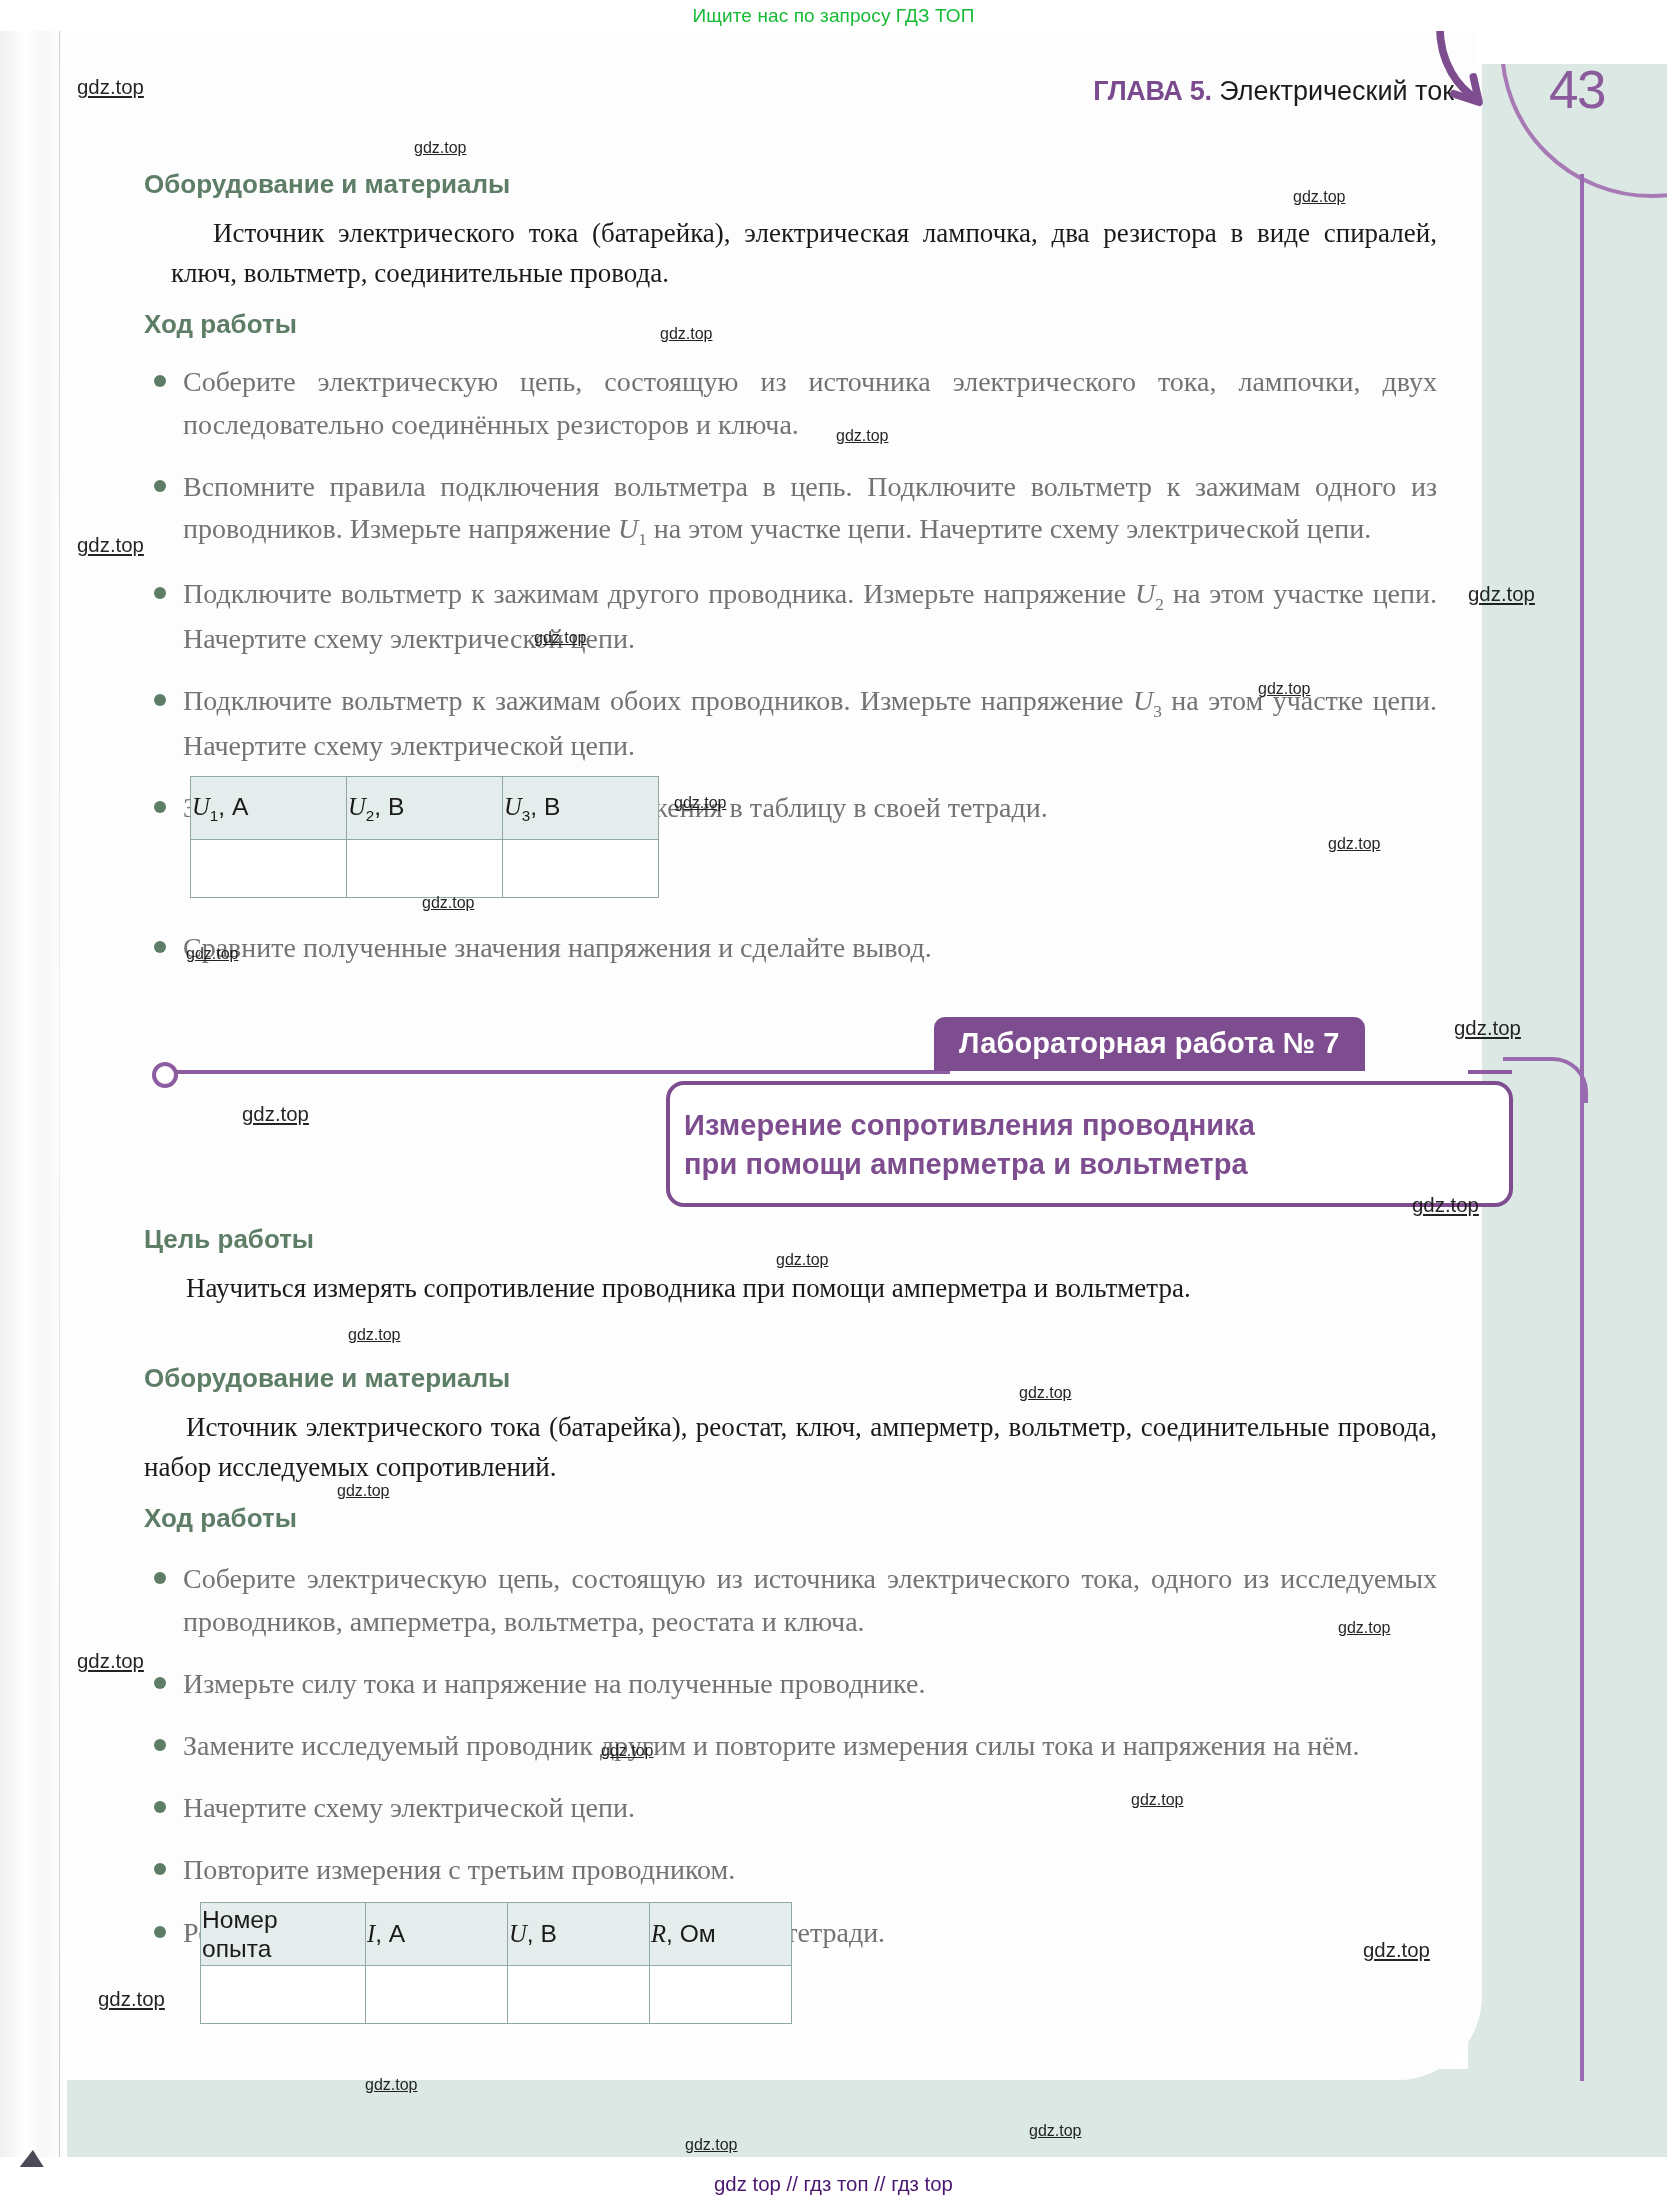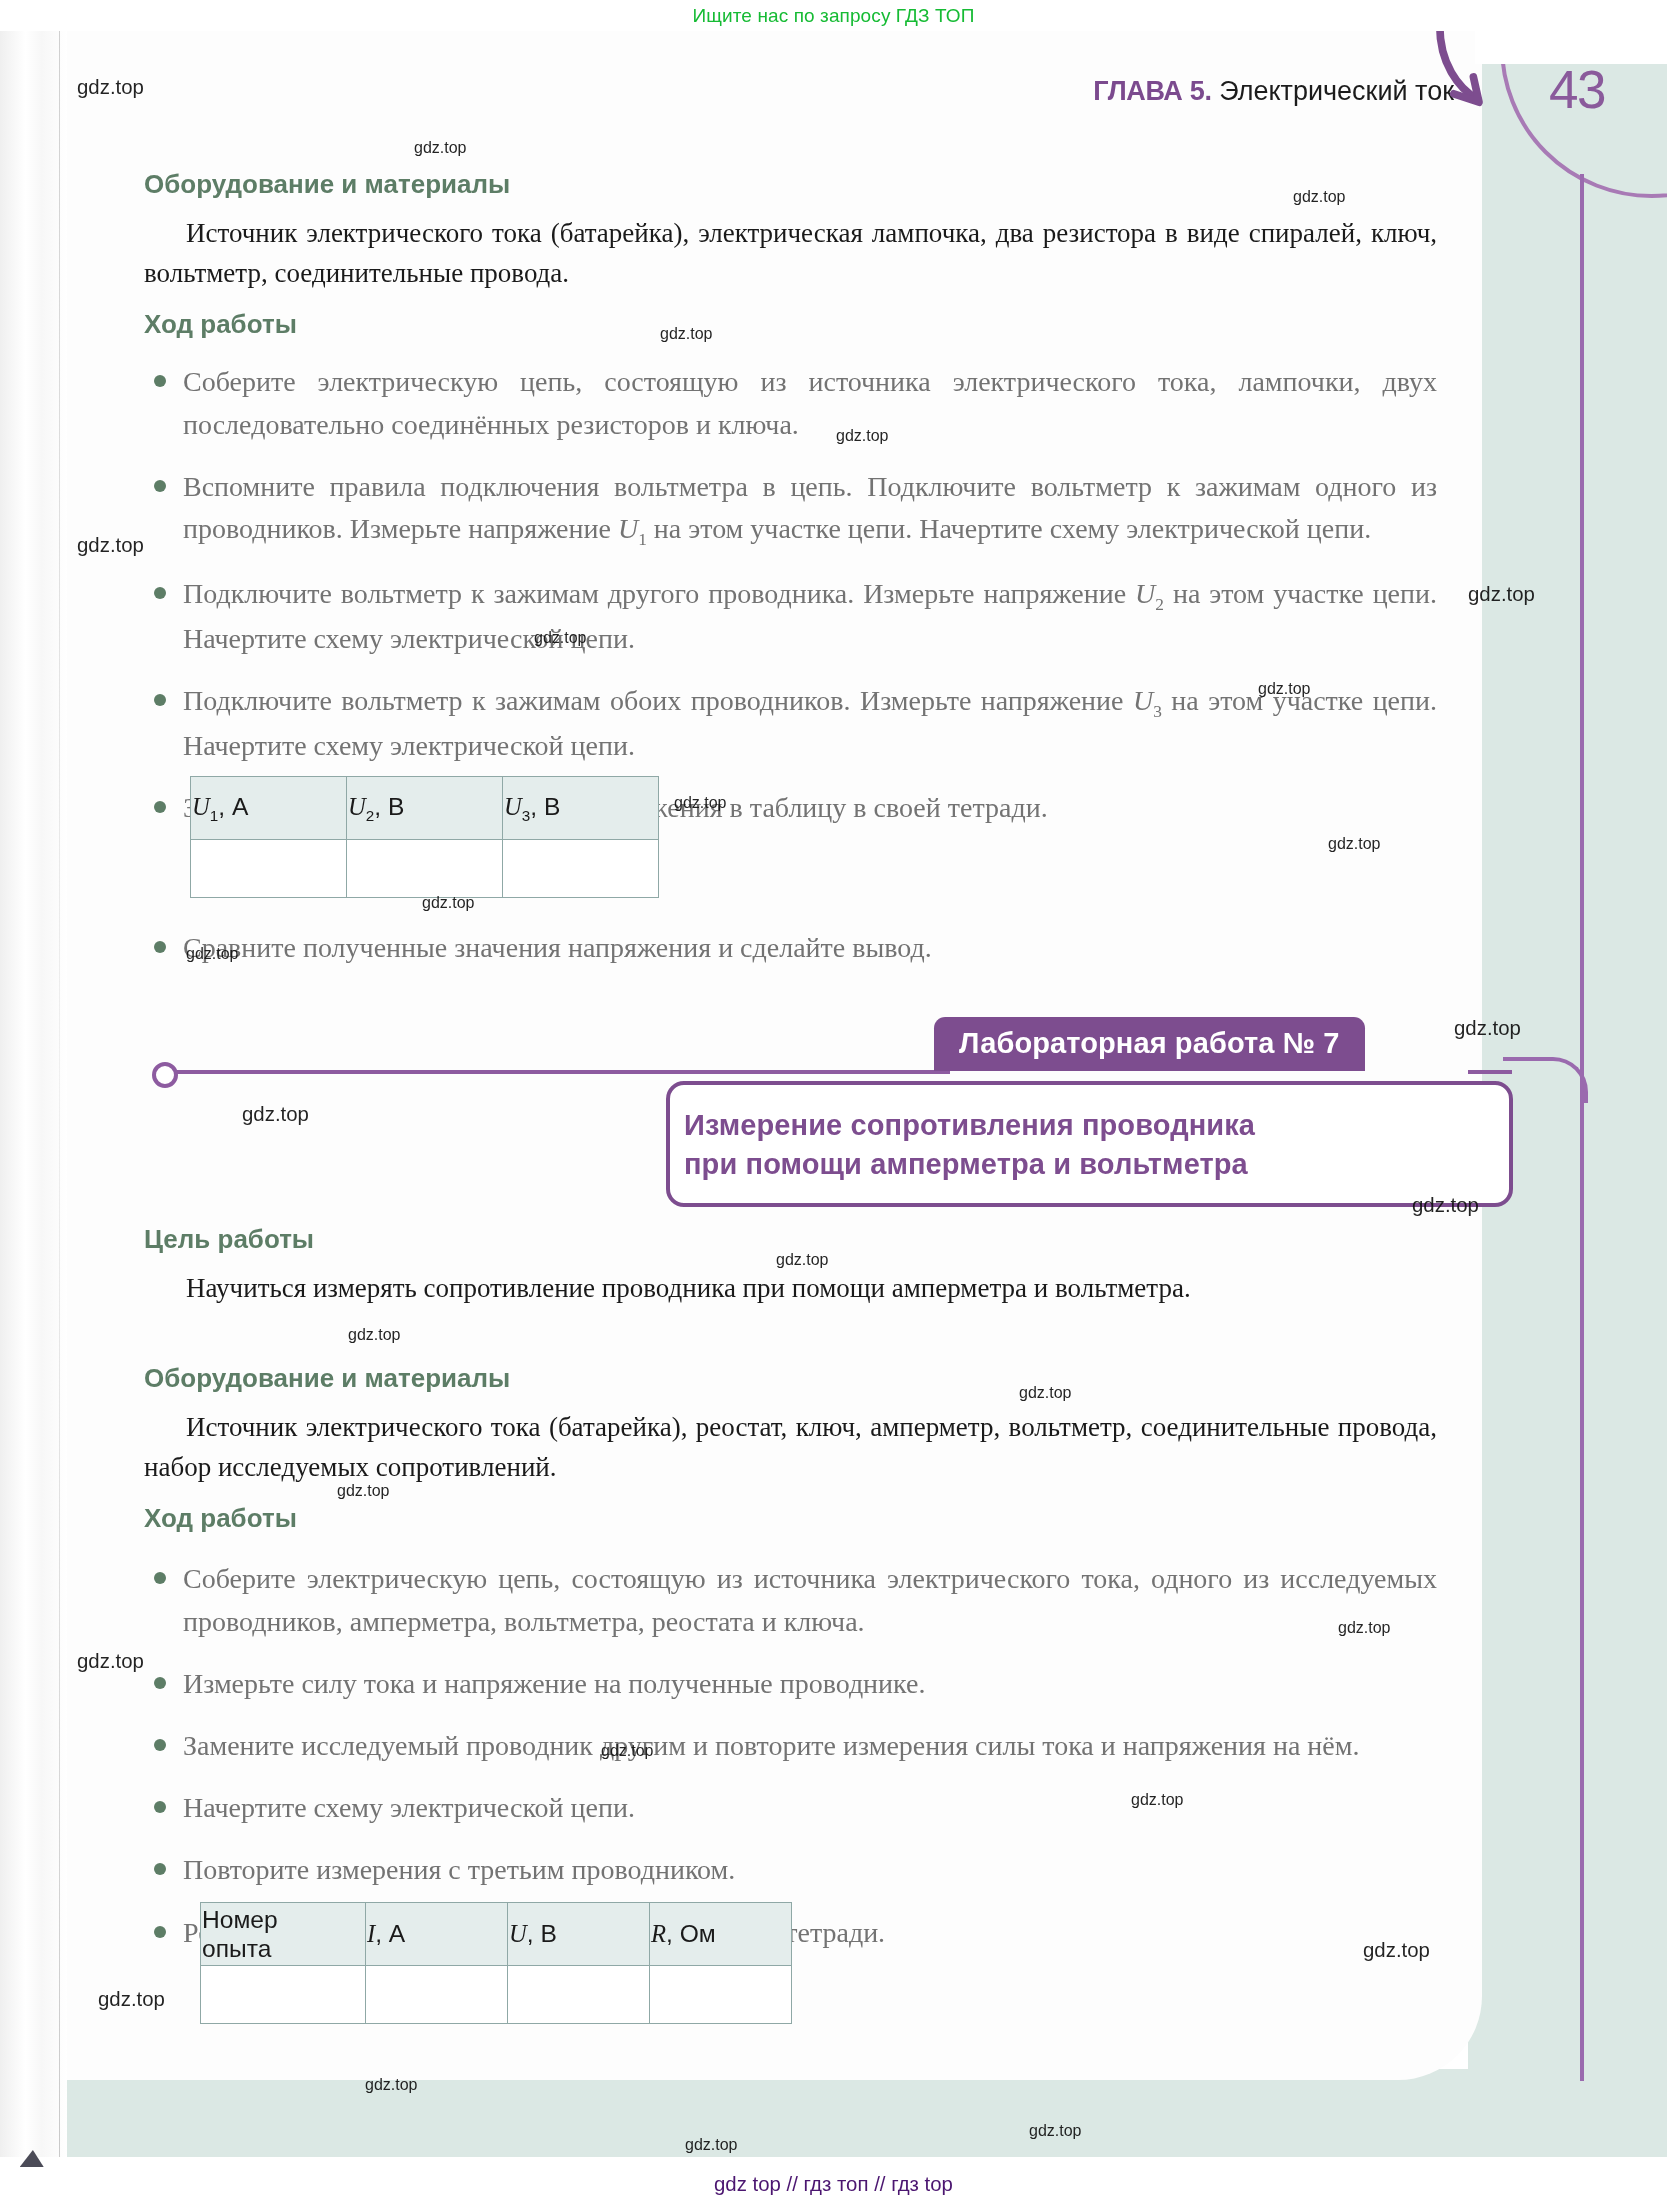--- a/index.html
+++ b/index.html
@@ -220,20 +220,21 @@
 
   
   .wm{
     position:absolute;
     font-family:"Liberation Sans",sans-serif;
     color:#111;
     opacity:.92;
     white-space:nowrap;
     z-index:30;
     pointer-events:none;
+    text-decoration:underline;
   }
   .wm.s{font-size:16px;}
   .wm.m{font-size:20.4px;}
 </style>
 </head>
 <body>
 
 <div id="page-root">
 
   <div class="mint-right"></div>
@@ -260,21 +261,21 @@
     <path d="M14 8 C 14 60, 40 96, 68 112" fill="none" stroke="#7d4d8f" stroke-width="11" stroke-linecap="round"></path>
     <path d="M34 104 L 70 116 L 62 80" fill="none" stroke="#7d4d8f" stroke-width="11" stroke-linecap="round" stroke-linejoin="round"></path>
   </svg>
 
   <div class="page-num">43</div>
 
   <div class="col">
 
     <div style="position:absolute;top:169px;left:0;width:1293px;">
       <h2 class="sec">Оборудование и материалы</h2>
-      <p class="body" style="margin-top:12.6px;">Источник электрического тока (батарейка), электрическая лампочка, два резистора в виде спиралей, ключ, вольтметр, соединительные провода.</p>
+      <p class="body" style="margin-top:12.6px;margin-left:27px;">Источник электрического тока (батарейка), электрическая лампочка, два резистора в виде спиралей, ключ, вольтметр, соединительные провода.</p>
     </div>
 
     <div style="position:absolute;top:309px;left:0;width:1293px;">
       <h2 class="sec">Ход работы</h2>
       <ul class="steps" style="margin-top:21px;">
         <li><span>Соберите электрическую цепь, состоящую из источника электрического тока, лампочки, двух последовательно соединённых резисторов и ключа.</span></li>
         <li><span>Вспомните правила подключения вольтметра в цепь. Подключите вольтметр к зажимам одного из проводников. Измерьте напряжение <i class="var">U</i><sub>1</sub> на этом участке цепи. Начертите схему электрической цепи.</span></li>
         <li><span>Подключите вольтметр к зажимам другого проводника. Измерьте напряжение <i class="var">U</i><sub>2</sub> на этом участке цепи. Начертите схему электрической цепи.</span></li>
         <li><span>Подключите вольтметр к зажимам обоих проводников. Измерьте напряжение <i class="var">U</i><sub>3</sub> на этом участке цепи. Начертите схему электрической цепи.</span></li>
         <li class="tight"><span>Запишите результаты измерений напряжения в таблицу в своей тетради.</span></li>

